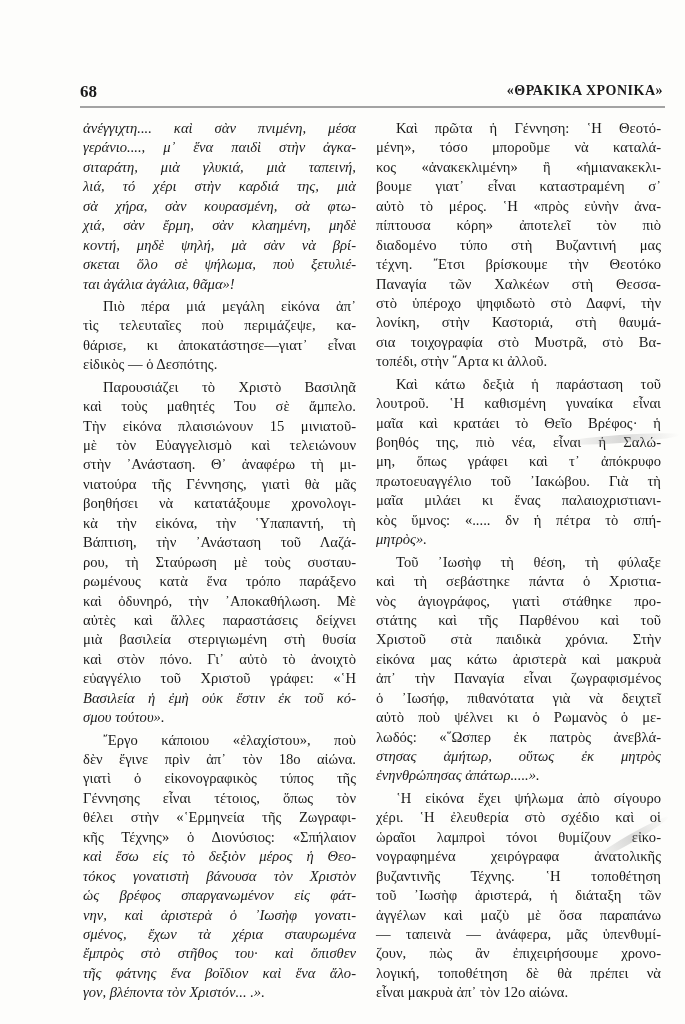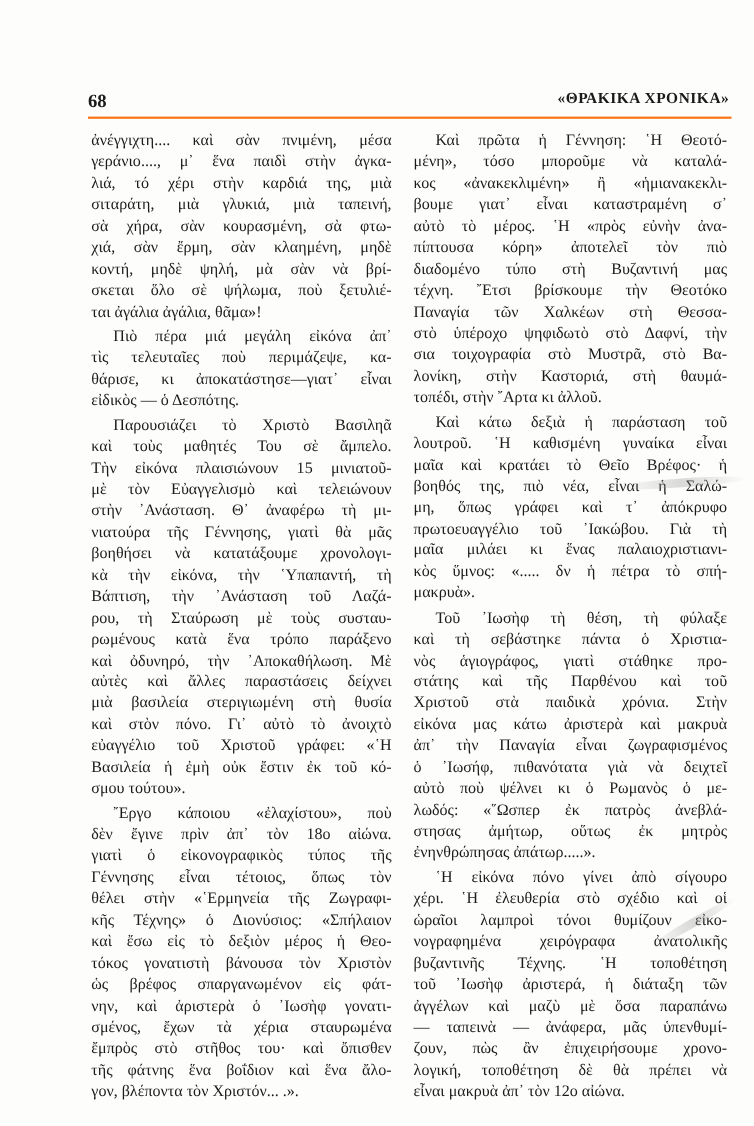--- a/index.html
+++ b/index.html
@@ -3,21 +3,21 @@
 <meta charset="utf-8">
 <style>
   html, body { margin: 0; padding: 0; }
   body {
     width: 685px; height: 1024px; background: #fdfdfb; overflow: hidden;
     position: relative; color: #1a1a1a;
     font-family: "DejaVu Serif", "Liberation Serif", serif;
   }
   .page-header {
     position: absolute; left: 80px; top: 80px; width: 585px; height: 26px;
-    border-bottom: 2px solid #f97316;
+    border-bottom: 2px solid #a3a3a3;
   }
   .page-number {
     position: absolute; left: 0; top: 2px; font-size: 17px; font-weight: bold;
     font-family: "Liberation Serif", serif;
   }
   .journal-title {
     position: absolute; right: 2px; top: 3px; font-size: 14px; font-weight: bold;
     font-family: Liberation Serif, serif; letter-spacing: 0.5px;
   }
   .column {
@@ -25,41 +25,41 @@
     font-family: "Liberation Serif", serif;
   }
   .col-left { left: 83px; width: 273px; }
   .col-right { left: 376px; width: 285px; }
   .line {
     display: block; white-space: nowrap; text-align: justify;
     text-align-last: justify; height: 19.45px; overflow: visible;
   }
   .line.last { text-align-last: left; }
   .line.indent { padding-left: 20px; }
-  .italic { }
+  .italic { font-style: italic; }
   .gap { height: 4px; }
   .smudge {
     position: absolute; pointer-events: none;
     background: linear-gradient(90deg, rgba(150,150,150,0) 0%, rgba(150,150,150,0.35) 50%, rgba(150,150,150,0) 100%);
     border-radius: 50%;
   }
 </style>
 </head>
 <body>
 
 <div class="page-header">
   <span class="page-number">68</span>
   <span class="journal-title">«ΘΡΑΚΙΚΑ ΧΡΟΝΙΚΑ»</span>
 </div>
 
 <div class="column col-left" id="col-left">
     <span class="line italic">ἀνέγγιχτη.... καὶ σὰν πνιμένη, μέσα</span>
     <span class="line italic">γεράνιο...., μ᾽ ἕνα παιδὶ στὴν ἀγκα-</span>
+    <span class="line italic">σιταράτη, μιὰ γλυκιά, μιὰ ταπεινή,</span>
     <span class="line italic">λιά, τό χέρι στὴν καρδιά της, μιὰ</span>
-    <span class="line italic">σιταράτη, μιὰ γλυκιά, μιὰ ταπεινή,</span>
     <span class="line italic">σὰ χήρα, σὰν κουρασμένη, σὰ φτω-</span>
     <span class="line italic">χιά, σὰν ἔρμη, σὰν κλαημένη, μηδὲ</span>
     <span class="line italic">κοντή, μηδὲ ψηλή, μὰ σὰν νὰ βρί-</span>
     <span class="line italic">σκεται ὅλο σὲ ψήλωμα, ποὺ ξετυλιέ-</span>
     <span class="line italic last">ται ἀγάλια ἀγάλια, θᾶμα»!</span>
     <span class="line gap" style="height: 3px;"></span>
     <span class="line indent">Πιὸ πέρα μιά μεγάλη εἰκόνα ἀπ᾽</span>
     <span class="line">τὶς τελευταῖες ποὺ περιμάζεψε, κα-</span>
     <span class="line">θάρισε, κι ἀποκατάστησε—γιατ᾽ εἶναι</span>
     <span class="line last">εἰδικὸς — ὁ Δεσπότης.</span>
@@ -102,48 +102,48 @@
     <span class="line indent">Καὶ πρῶτα ἡ Γέννηση: ῾Η Θεοτό-</span>
     <span class="line">μένη», τόσο μποροῦμε νὰ καταλά-</span>
     <span class="line">κος «ἀνακεκλιμένη» ἢ «ἡμιανακεκλι-</span>
     <span class="line">βουμε γιατ᾽ εἶναι καταστραμένη σ᾽</span>
     <span class="line">αὐτὸ τὸ μέρος. ῾Η «πρὸς εὐνὴν ἀνα-</span>
     <span class="line">πίπτουσα κόρη» ἀποτελεῖ τὸν πιὸ</span>
     <span class="line">διαδομένο τύπο στὴ Βυζαντινή μας</span>
     <span class="line">τέχνη. ῎Ετσι βρίσκουμε τὴν Θεοτόκο</span>
     <span class="line">Παναγία τῶν Χαλκέων στὴ Θεσσα-</span>
     <span class="line">στὸ ὑπέροχο ψηφιδωτὸ στὸ Δαφνί, τὴν</span>
+    <span class="line">λονίκη, στὴν Καστοριά, στὴ θαυμά-</span>
     <span class="line">σια τοιχογραφία στὸ Μυστρᾶ, στὸ Βα-</span>
-    <span class="line">λονίκη, στὴν Καστοριά, στὴ θαυμά-</span>
     <span class="line last">τοπέδι, στὴν ῎Αρτα κι ἀλλοῦ.</span>
     <span class="line gap" style="height: 3px;"></span>
     <span class="line indent">Καὶ κάτω δεξιὰ ἡ παράσταση τοῦ</span>
     <span class="line">λουτροῦ. ῾Η καθισμένη γυναίκα εἶναι</span>
     <span class="line">μαῖα καὶ κρατάει τὸ Θεῖο Βρέφος· ἡ</span>
     <span class="line">βοηθός της, πιὸ νέα, εἶναι ἡ Σαλώ-</span>
     <span class="line">μη, ὅπως γράφει καὶ τ᾽ ἀπόκρυφο</span>
     <span class="line">πρωτοευαγγέλιο τοῦ ᾽Ιακώβου. Γιὰ τὴ</span>
     <span class="line">μαῖα μιλάει κι ἕνας παλαιοχριστιανι-</span>
     <span class="line">κὸς ὕμνος: «..... δν ἡ πέτρα τὸ σπή-</span>
-    <span class="line italic last">μακρυὰ».</span>
+    <span class="line italic last">μητρὸς».</span>
     <span class="line gap" style="height: 3px;"></span>
     <span class="line indent">Τοῦ ᾽Ιωσὴφ τὴ θέση, τὴ φύλαξε</span>
     <span class="line">καὶ τὴ σεβάστηκε πάντα ὁ Χριστια-</span>
     <span class="line">νὸς ἁγιογράφος, γιατὶ στάθηκε προ-</span>
     <span class="line">στάτης καὶ τῆς Παρθένου καὶ τοῦ</span>
     <span class="line">Χριστοῦ στὰ παιδικὰ χρόνια. Στὴν</span>
     <span class="line">εἰκόνα μας κάτω ἀριστερὰ καὶ μακρυὰ</span>
     <span class="line">ἀπ᾽ τὴν Παναγία εἶναι ζωγραφισμένος</span>
     <span class="line">ὁ ᾽Ιωσήφ, πιθανότατα γιὰ νὰ δειχτεῖ</span>
     <span class="line">αὐτὸ ποὺ ψέλνει κι ὁ Ρωμανὸς ὁ με-</span>
     <span class="line">λωδός: «῞Ωσπερ ἐκ πατρὸς ἀνεβλά-</span>
     <span class="line italic">στησας ἀμήτωρ, οὕτως ἐκ μητρὸς</span>
     <span class="line italic last">ἐνηνθρώπησας ἀπάτωρ.....».</span>
     <span class="line gap" style="height: 3px;"></span>
-    <span class="line indent">῾Η εἰκόνα πόνο γίνει ἀπὸ σίγουρο</span>
+    <span class="line indent">῾Η εἰκόνα ἔχει ψήλωμα ἀπὸ σίγουρο</span>
     <span class="line">χέρι. ῾Η ἐλευθερία στὸ σχέδιο καὶ οἱ</span>
     <span class="line">ὡραῖοι λαμπροὶ τόνοι θυμίζουν εἰκο-</span>
     <span class="line">νογραφημένα χειρόγραφα ἀνατολικῆς</span>
     <span class="line">βυζαντινῆς Τέχνης. ῾Η τοποθέτηση</span>
     <span class="line">τοῦ ᾽Ιωσὴφ ἀριστερά, ἡ διάταξη τῶν</span>
     <span class="line">ἀγγέλων καὶ μαζὺ μὲ ὅσα παραπάνω</span>
     <span class="line">— ταπεινὰ — ἀνάφερα, μᾶς ὑπενθυμί-</span>
     <span class="line">ζουν, πὼς ἂν ἐπιχειρήσουμε χρονο-</span>
     <span class="line">λογική, τοποθέτηση δὲ θὰ πρέπει νὰ</span>
     <span class="line last">εἶναι μακρυὰ ἀπ᾽ τὸν 12ο αἰώνα.</span>

